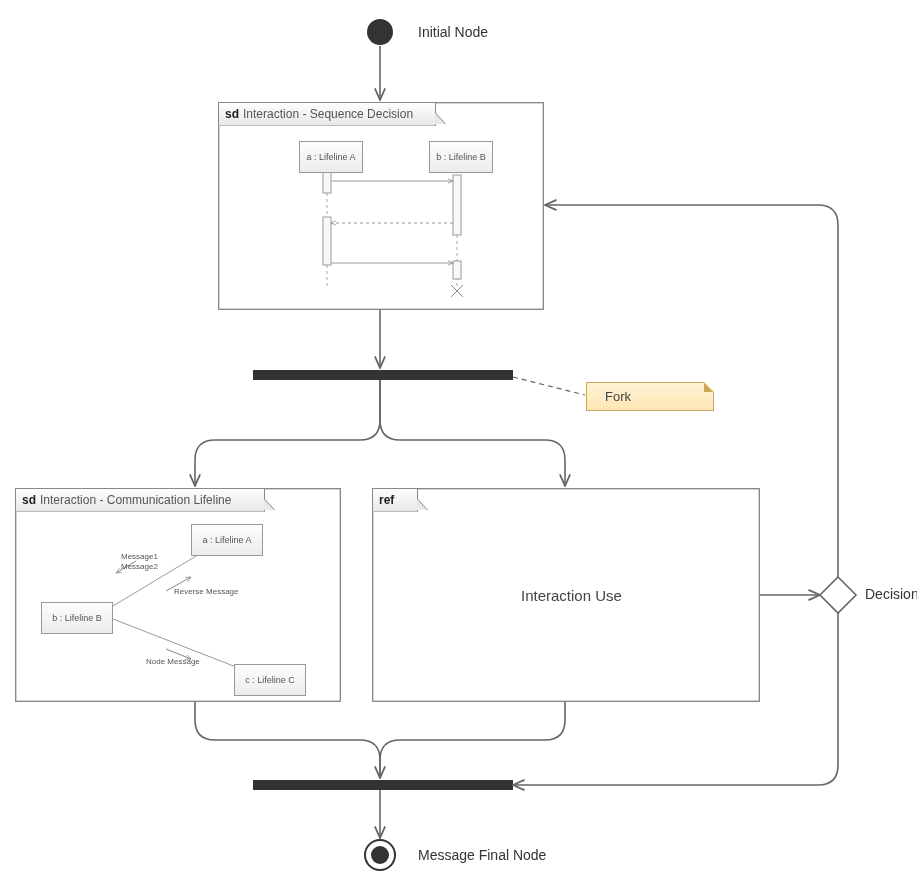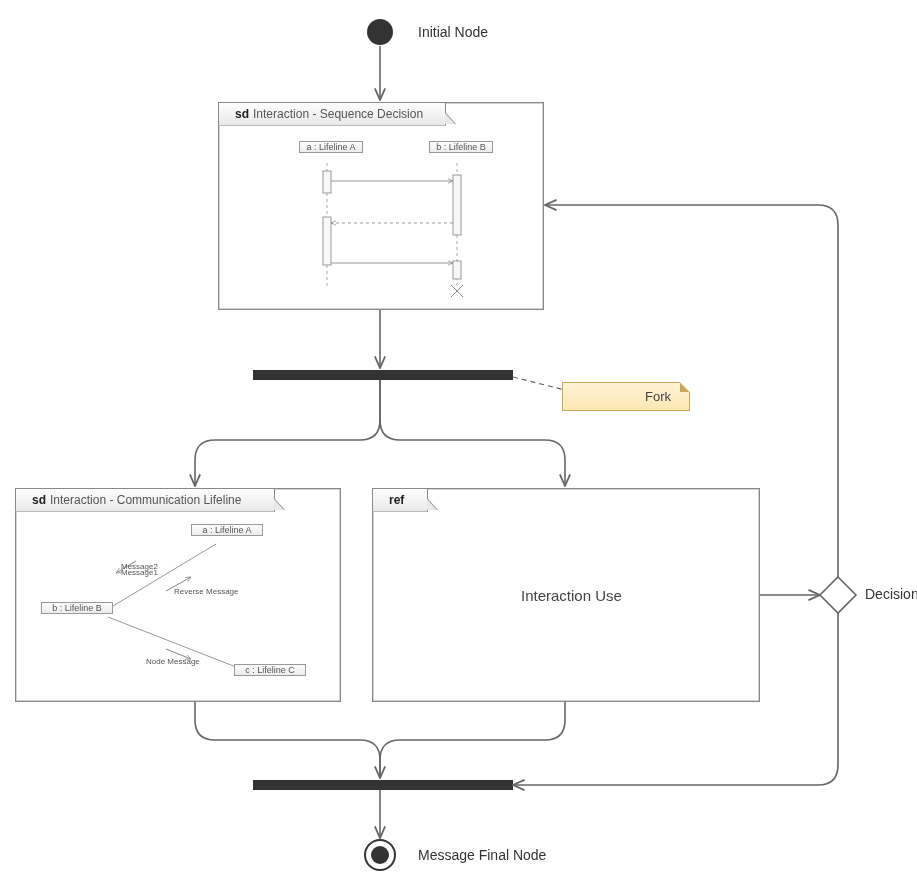--- a/index.html
+++ b/index.html
@@ -1,23 +1,23 @@
 <!DOCTYPE html>
 <html><head>
 <meta charset="utf-8">
 <style>
 html,body{margin:0;padding:0;width:917px;height:896px;background:#fff;font-family:"Segoe UI",Arial,sans-serif;color:#3a3a3a}
 svg{position:absolute;top:0;left:0}
 .lbl{position:absolute;font-size:14px;font-weight:400;color:#333}
 .lbl-sm{position:absolute;font-size:15px;color:#444}
 .frame{position:absolute;background:#fff;border:1px solid #888;box-shadow:0 0 0 0.5px #aaa inset}
-.frame-tab{position:absolute;top:-1px;left:-1px;background:linear-gradient(#fefefe,#e8e8e8);border:1px solid #888;border-bottom:1px solid #bbb;height:20px;padding:1px 10px 1px 16px;font-size:12px;color:#555;display:flex;align-items:center}
+.frame-tab{position:absolute;top:-1px;left:-1px;background:linear-gradient(#fefefe,#e8e8e8);border:1px solid #888;border-bottom:1px solid #bbb;height:20px;padding:1px 10px 1px 6px;font-size:12px;color:#555;display:flex;align-items:center}
 .frame-tab b{font-weight:700;color:#222;margin-right:4px}
 .frame-tab::after{content:"";position:absolute;right:-10px;top:-1px;width:0;height:0;border-top:11px solid transparent;border-bottom:11px solid #e8e8e8;border-right:10px solid transparent;filter:drop-shadow(1px 0 0 #888)}
-.ll{position:absolute;background:linear-gradient(#fdfdfd,#ececec);border:1px solid #999;font-size:9px;color:#555;display:flex;align-items:center;justify-content:center;padding:0 6px}
+.ll{position:absolute;background:linear-gradient(#fdfdfd,#ececec);border:1px solid #999;font-size:9px;color:#555;display:flex;align-items:center;justify-content:center;padding:10px 6px}
 .msg{position:absolute;font-size:8px;color:#555}
 .note{position:absolute;background:linear-gradient(#fff3d6,#fde7b3);border:1px solid #c9a85a;padding:6px 18px;font-size:13px;color:#444}
 .note::after{content:"";position:absolute;top:-1px;right:-1px;width:0;height:0;border-top:10px solid #fff;border-left:10px solid #e6c67a}
 .note::before{content:"";position:absolute;top:0;right:0;width:0;height:0;border-top:9px solid transparent;border-left:9px solid #c9a85a;z-index:2}
 </style>
 </head>
 <body>
 
 <svg width="917" height="896">
   <defs>
@@ -61,21 +61,21 @@
 
   <path d="M838 577 L838 225 Q838 205 818 205 L545 205" fill="none" stroke="#666" stroke-width="1.6" marker-end="url(#arr)"></path>
 
   <path d="M838 613 L838 765 Q838 785 818 785 L513 785" fill="none" stroke="#666" stroke-width="1.6" marker-end="url(#arr)"></path>
 </svg>
 
 <div class="lbl" style="left:418px;top:24px">Initial Node</div>
 <div class="lbl" style="left:418px;top:847px">Message Final Node</div>
 <div class="lbl" style="left:865px;top:586px">Decision</div>
 
-<div class="note" style="left:562px;top:382px;width:90px;text-align:right">
+<div class="note" style="left:586px;top:382px;width:90px;text-align:left">
   <span>Fork</span>
 </div>
 
 <div class="frame" style="left:218px;top:102px;width:324px;height:206px">
   <div class="frame-tab" style="width:200px">
     <b>sd</b>
       <span>Interaction - Sequence Decision</span>
   </div>
 
   <svg width="324" height="206" style="position:absolute;top:0;left:0">
@@ -108,21 +108,21 @@
     <line x1="200" y1="55" x2="92" y2="120" stroke="#999" stroke-width="1"></line>
     <line x1="92" y1="128" x2="238" y2="185" stroke="#999" stroke-width="1"></line>
 
     <line x1="120" y1="72" x2="100" y2="84" stroke="#888" marker-end="url(#tiny)"></line>
     <line x1="150" y1="102" x2="175" y2="88" stroke="#888" marker-end="url(#tiny)"></line>
     <line x1="150" y1="160" x2="175" y2="170" stroke="#888" marker-end="url(#tiny)"></line>
   </svg>
   <div class="ll" style="left:175px;top:35px;width:58px">a : Lifeline A</div>
   <div class="ll" style="left:25px;top:113px;width:58px">b : Lifeline B</div>
   <div class="ll" style="left:218px;top:175px;width:58px">c : Lifeline C</div>
-  <div class="msg" style="left:105px;top:79px">Message1</div>
+  <div class="msg" style="left:105px;top:63px">Message1</div>
   <div class="msg" style="left:105px;top:73px">Message2</div>
   <div class="msg" style="left:158px;top:98px">Reverse Message</div>
   <div class="msg" style="left:130px;top:168px">Node Message</div>
 </div>
 
 <div class="frame" style="left:372px;top:488px;width:386px;height:212px">
   <div class="frame-tab" style="width:28px">
     <b>ref</b>
   </div>
   <div class="lbl-sm" style="left:148px;top:98px">Interaction Use</div>

